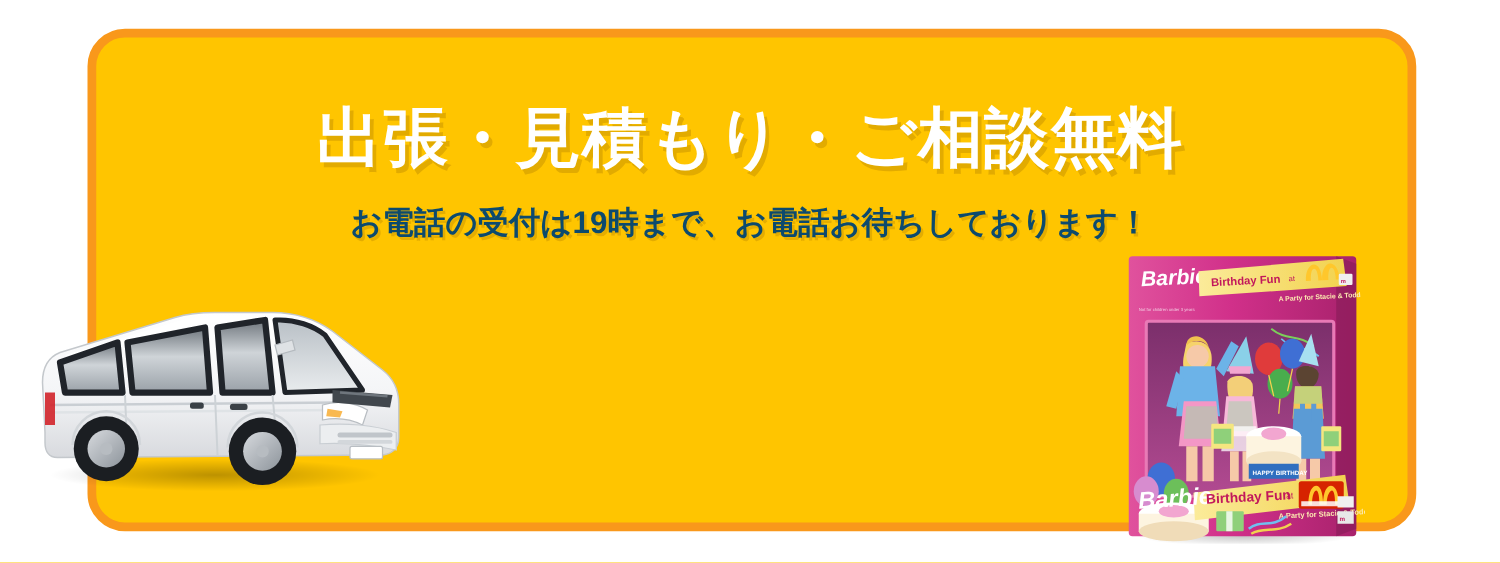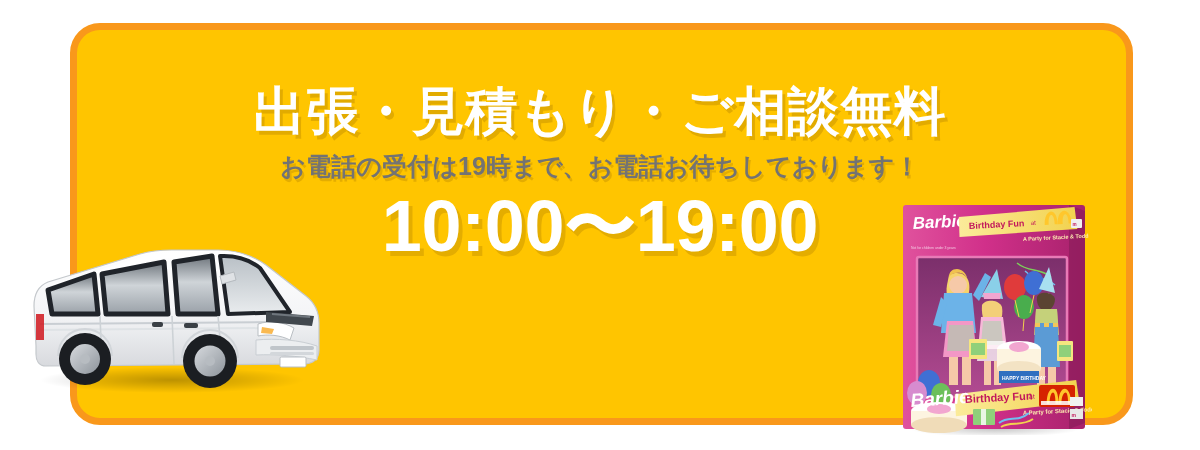--- a/index.html
+++ b/index.html
@@ -33,22 +33,22 @@
     pointer-events:none;
   }
   .headline{
     margin-top:62px;
     font-size:52px;font-weight:700;color:#ffffff;
     letter-spacing:.02em;line-height:1;
     white-space:nowrap;
     text-shadow:3px 4px 0 rgba(150,105,0,.28);
   }
   .subline{
-    margin-top:17px;
-    font-size:25px;font-weight:700;color:#737373;
+    margin-top:29px;
+    font-size:25px;font-weight:700;color:#0c4a6e;
     letter-spacing:.005em;line-height:1;
     white-space:nowrap;
     text-shadow:2px 3px 0 rgba(150,105,0,.26);
   }
   .hours-label{
     margin-top:60px;
     font-size:36px;font-weight:700;color:#ffffff;
     letter-spacing:.01em;line-height:1;
     white-space:nowrap;
     text-shadow:3px 4px 0 rgba(150,105,0,.26);
@@ -310,16 +310,15 @@
         <rect x="173" y="196" width="13" height="9" fill="#f0f0f0"></rect>
         <rect x="173" y="208" width="13" height="10" fill="#e8e8e8"></rect>
         <text x="174.5" y="216" font-family="'Liberation Sans',sans-serif" font-size="5" font-weight="700" fill="#c2185b">m</text>
       </g>
     </svg>
   </div>
 
   <div class="text-stack">
     <div class="headline">出張・見積もり・ご相談無料</div>
     <div class="subline">お電話の受付は19時まで、お電話お待ちしております！</div>
-    <div class="hours-value">10:00〜19:00</div>
   </div>
 
 </div>
 
 </body></html>

